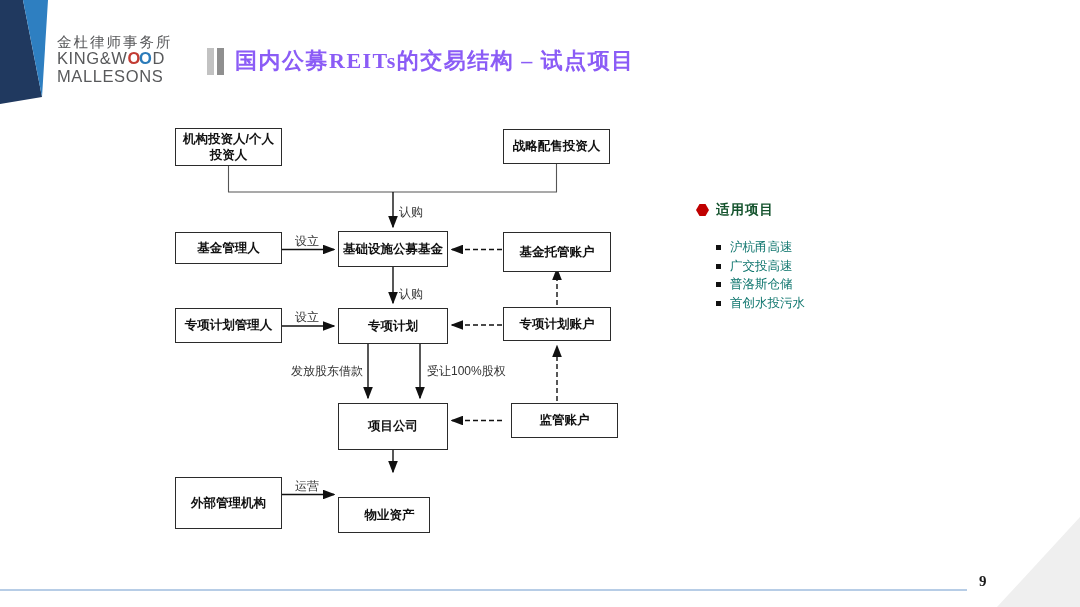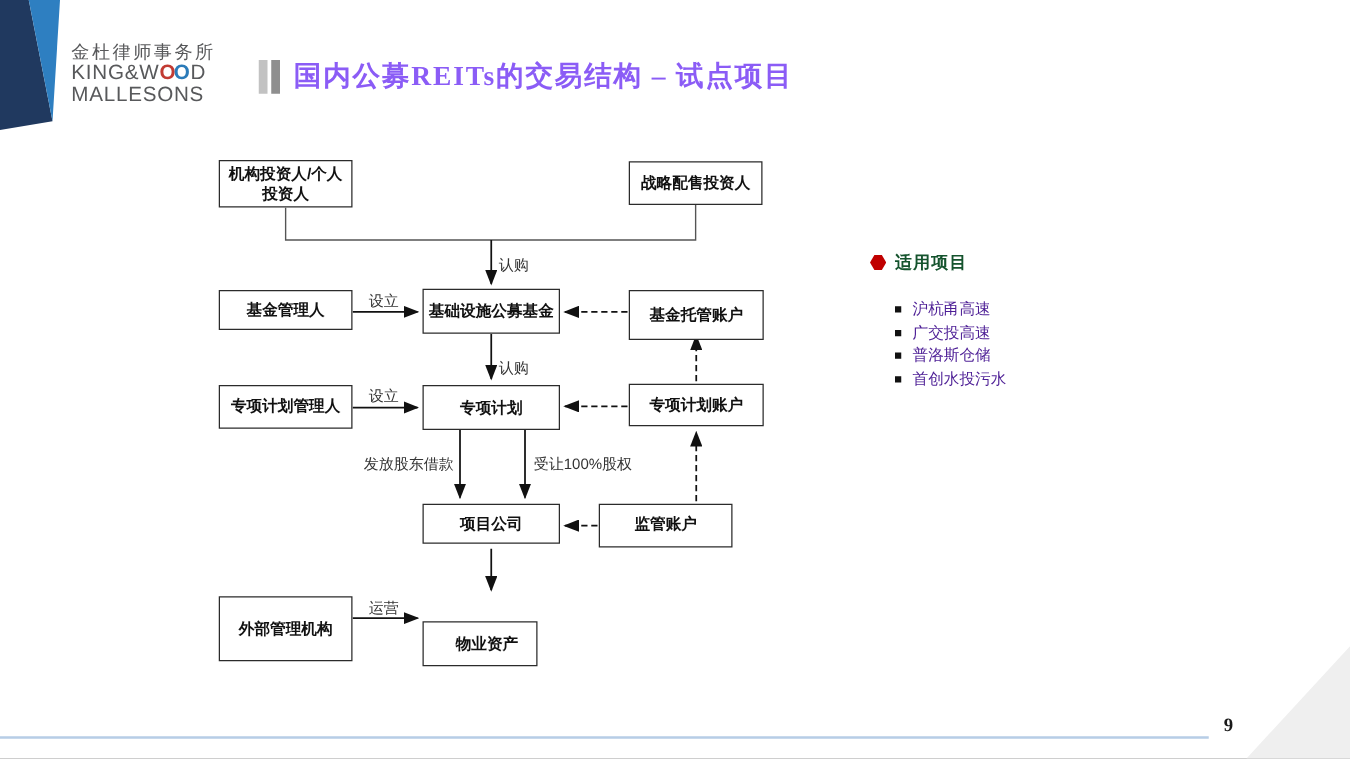--- a/index.html
+++ b/index.html
@@ -33,41 +33,41 @@
     font-size:12.5px;font-weight:bold;color:#111;line-height:1.3;padding:1px 4px;
   }
   .n-investors{left:175px;top:128px;width:107px;height:38px;}
   .n-strategic{left:503px;top:129px;width:107px;height:35px;}
   .n-fundmgr{left:175px;top:232px;width:107px;height:32px;}
   .n-pubfund{left:338px;top:231px;width:110px;height:36px;}
   .n-custody{left:503px;top:232px;width:108px;height:40px;}
   .n-planmgr{left:175px;top:308px;width:107px;height:35px;}
   .n-plan{left:338px;top:308px;width:110px;height:36px;}
   .n-planacct{left:503px;top:307px;width:108px;height:34px;}
-  .n-projco{left:338px;top:403px;width:110px;height:32px;}
-  .n-supacct{left:479px;top:403px;width:107px;height:35px;font-family:Liberation Mono, monospace;}
+  .n-projco{left:338px;top:403px;width:110px;height:47px;}
+  .n-supacct{left:511px;top:403px;width:107px;height:35px;}
   .n-extmgr{left:175px;top:477px;width:107px;height:52px;}
   .n-prop{left:338px;top:497px;width:92px;height:36px;padding-left:15px;}
   .edge-label{position:absolute;font-size:12px;color:#333;white-space:nowrap;}
   .l-subtop{left:399px;top:204px;}
   .l-estfund{left:295px;top:233px;}
   .l-submid{left:399px;top:286px;}
   .l-estplan{left:295px;top:309px;}
   .l-loan{left:291px;top:363px;}
   .l-equity{left:427px;top:363px;}
   .l-op{left:295px;top:478px;}
   
   .panel-title{position:absolute;left:696px;top:201px;display:flex;align-items:center;}
   .hex{
     width:13px;height:13px;background:#c00000;margin-right:7px;
     clip-path:polygon(27% 4%, 73% 4%, 100% 50%, 73% 96%, 27% 96%, 0% 50%);
   }
   .panel-title-text{font-size:13.5px;font-weight:bold;color:#14532d;letter-spacing:1px;}
   .panel-list{position:absolute;left:716px;top:241px;margin:0;padding:0;list-style:none;}
-  .panel-list li{display:flex;align-items:flex-start;font-size:12.5px;color:#4c1d95;margin-bottom:6px;line-height:1;}
+  .panel-list li{display:flex;align-items:flex-start;font-size:12.5px;color:#0f766e;margin-bottom:6px;line-height:1;}
   .sq{width:5px;height:5px;background:#111;margin:4px 9px 0 0;flex:none;}
   
   .footer-line{position:absolute;left:0;top:589px;width:967px;height:2px;background:#b7cde6;}
   .page-num{
     position:absolute;left:979px;top:573px;font-family:"Liberation Serif", serif;
     font-size:15px;font-weight:bold;color:#1a1a1a;
   }
 </style>
 </head>
 <body>

